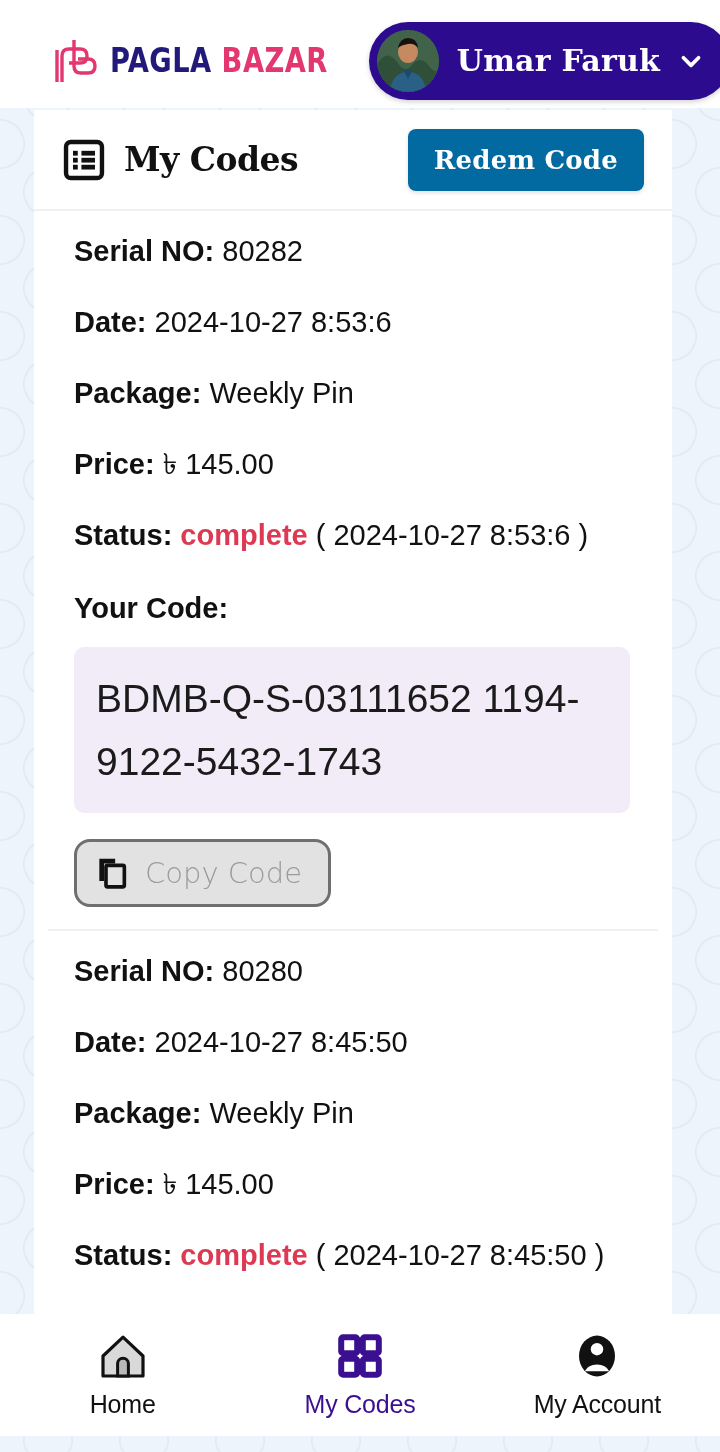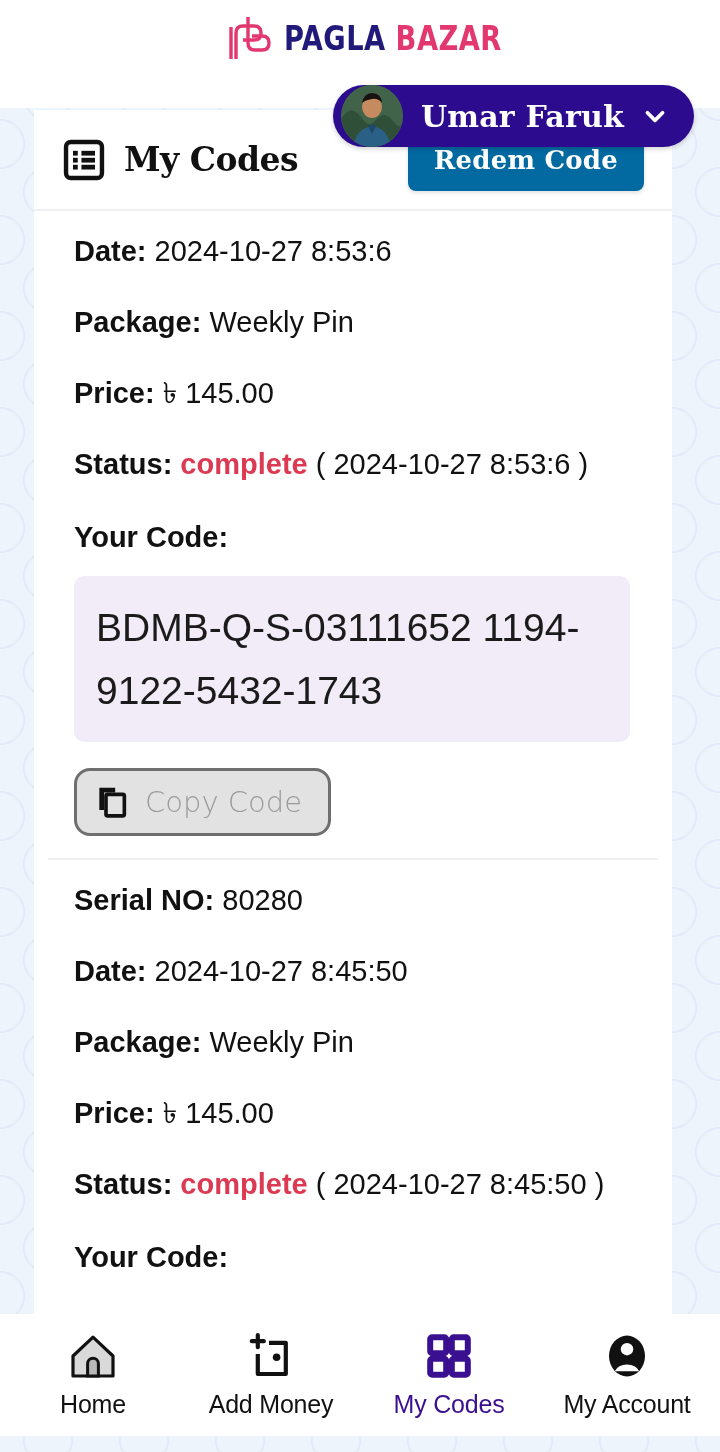--- a/index.html
+++ b/index.html
@@ -40,21 +40,20 @@
   
   .topbar {
     height: 108px;
     background: #ffffff;
     display: flex;
     align-items: center;
     padding: 13px 26px 0 52px;
     gap: 22px;
     position: relative;
     z-index: 3;
-    flex-direction: column;
   }
 
   .brand {
     display: flex;
     align-items: center;
     gap: 12px;
     flex: 0 0 auto;
   }
 
   .brand-mark {
@@ -313,20 +312,24 @@
         <rect x="10.6" y="14.6" width="7.4" height="2.6" fill="#111"></rect>
       </svg>
       <div class="head-title">My Codes</div>
       <button class="redeem-btn">Redem Code</button>
     </div>
 
     <div class="card-body">
 
       <div>
         <div class="row">
+          <span class="lbl">Serial NO:</span>
+          <span class="val">80282</span>
+        </div>
+        <div class="row">
           <span class="lbl">Date:</span>
           <span class="val">2024-10-27 8:53:6</span>
         </div>
         <div class="row">
           <span class="lbl">Package:</span>
           <span class="val">Weekly Pin</span>
         </div>
         <div class="row">
           <span class="lbl">Price:</span>
           <span class="val">৳ 145.00</span>
@@ -381,28 +384,20 @@
   <div class="bottomnav">
 
     <div class="nav-item">
       <svg class="nav-ico" viewBox="0 0 24 24">
         <path d="M12 2.6 L22 12 v10 H2 V12 Z" fill="#d9d9d9" stroke="#111" stroke-width="1.6" stroke-linejoin="round"></path>
         <path d="M9.3 22 v-6.2 a2.7 2.7 0 0 1 5.4 0 V22 Z" fill="#b8b8b8" stroke="#111" stroke-width="1.5"></path>
       </svg>
       <span class="nav-lbl">Home</span>
     </div>
 
-    <div class="nav-item">
-      <svg class="nav-ico" viewBox="0 0 24 24">
-        <path d="M5.4 1.6 v6 M2.4 4.6 h6" stroke="#111" stroke-width="2.1" stroke-linecap="round"></path>
-        <path d="M11 5.4 h8.4 v15.6 H5.4 V11" fill="none" stroke="#111" stroke-width="2.1" stroke-linejoin="round"></path>
-        <circle cx="14.8" cy="12.6" r="1.9" fill="#111"></circle>
-      </svg>
-      <span class="nav-lbl">Add Money</span>
-    </div>
 
 
     <div class="nav-item active">
       <svg class="nav-ico" viewBox="0 0 24 24">
         <rect x="2.6" y="2.6" width="8" height="8" rx="1" fill="none" stroke="#3b1090" stroke-width="3"></rect>
         <rect x="13.4" y="2.6" width="8" height="8" rx="1" fill="none" stroke="#3b1090" stroke-width="3"></rect>
         <rect x="2.6" y="13.4" width="8" height="8" rx="1" fill="none" stroke="#3b1090" stroke-width="3"></rect>
         <rect x="13.4" y="13.4" width="8" height="8" rx="1" fill="none" stroke="#3b1090" stroke-width="3"></rect>
       </svg>
       <span class="nav-lbl">My Codes</span>

